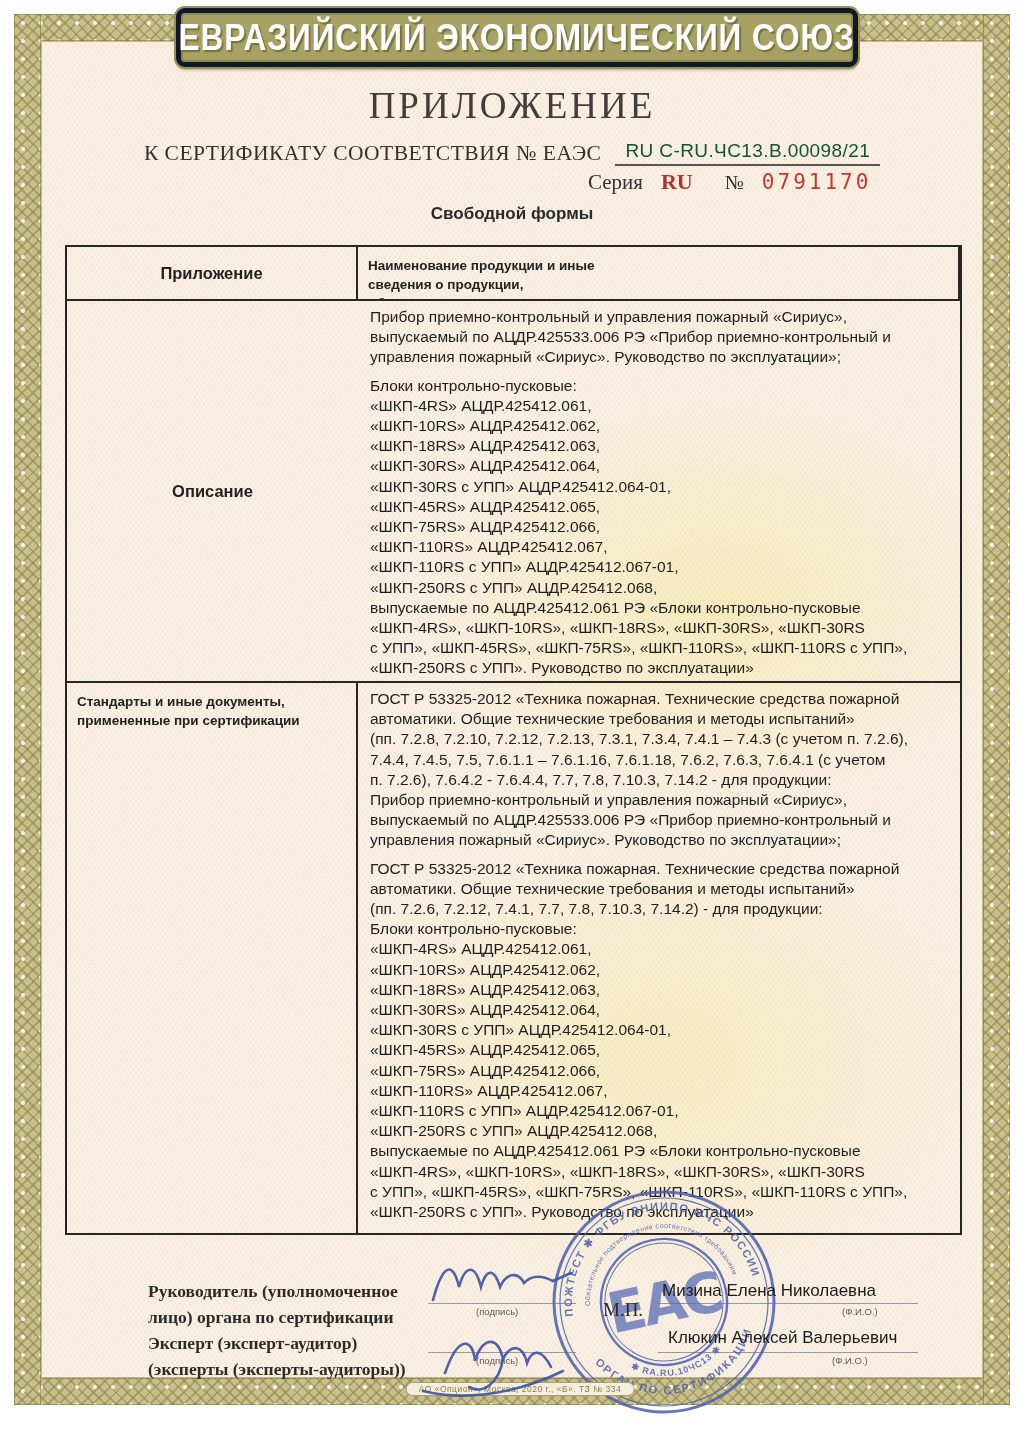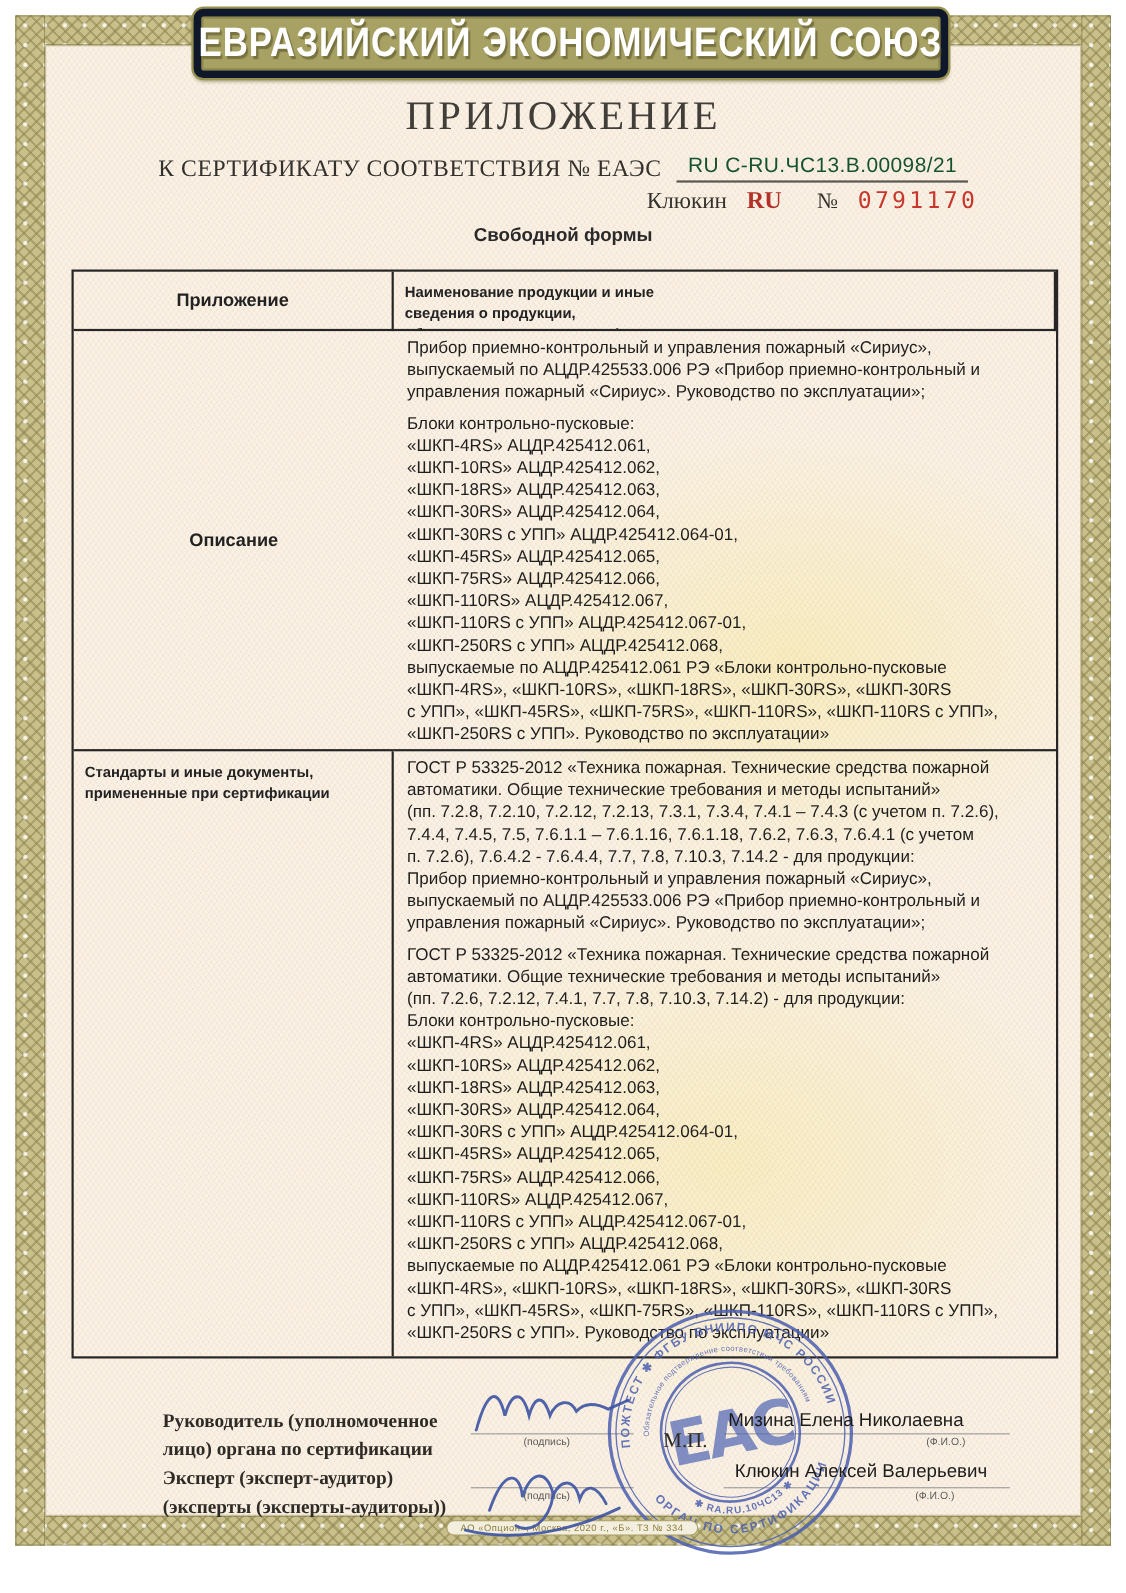--- a/index.html
+++ b/index.html
@@ -24,21 +24,21 @@
     background-color:#f9f2e4;
     background-image:
       repeating-linear-gradient(55deg, rgba(224,160,150,.10) 0 1px, transparent 1px 4px),
       repeating-linear-gradient(-55deg, rgba(222,158,148,.10) 0 1px, transparent 1px 4px),
       radial-gradient(ellipse 430px 300px at 72% 42%, rgba(246,233,160,.55), transparent 70%),
       radial-gradient(ellipse 460px 330px at 66% 76%, rgba(246,233,160,.5), transparent 70%);
     box-shadow: inset 0 0 0 1px rgba(150,140,85,.55);}
 
   
   .banner{position:absolute;left:176px;top:8px;width:672px;height:49px;z-index:2;
-    background:#a7a163;border:7px solid #0f172a;border-radius:9px;
+    background:#a7a163;border:5px solid #0f172a;border-radius:9px;
     box-shadow:0 0 0 2px #97914f, 0 3px 3px rgba(90,85,40,.45), inset 0 0 0 2px #8f894c;
     display:flex;align-items:center;justify-content:center;}
   .banner span{display:inline-block;font-weight:bold;font-size:34px;color:#fff;white-space:nowrap;
     letter-spacing:1px;text-shadow:2px 2px 1px rgba(88,83,42,.6);transform:scale(.93,1.1);}
 
   .title{position:absolute;left:0;top:84px;width:1024px;text-align:center;z-index:2;
     font-family:"Liberation Serif",serif;font-size:37px;letter-spacing:3px;color:#413e3a;}
 
   .cert-line{position:absolute;left:0;top:140px;width:1024px;z-index:2;white-space:nowrap;
     text-align:center;}
@@ -110,21 +110,21 @@
   <div class="banner">
     <span>ЕВРАЗИЙСКИЙ ЭКОНОМИЧЕСКИЙ СОЮЗ</span>
   </div>
   <div class="title">ПРИЛОЖЕНИЕ</div>
 
   <div class="cert-line">
     <span class="cert-label">К СЕРТИФИКАТУ СООТВЕТСТВИЯ № ЕАЭС</span><span class="cert-number">RU C-RU.ЧС13.В.00098/21</span>
   </div>
 
   <div class="series-line">
-    <span class="series-label">Клюкин</span>
+    <span class="series-label">Серия</span>
     <span class="series-value">RU</span>
     <span class="num-sign">№</span>
     <span class="blank-number">0791170</span>
   </div>
 
   <div class="form-type">Свободной формы</div>
 
   <div class="doc-table">
     <div class="cell th b-r b-b">Приложение</div>
     <div class="cell cell-left b-r b-b">Наименование продукции и иные

